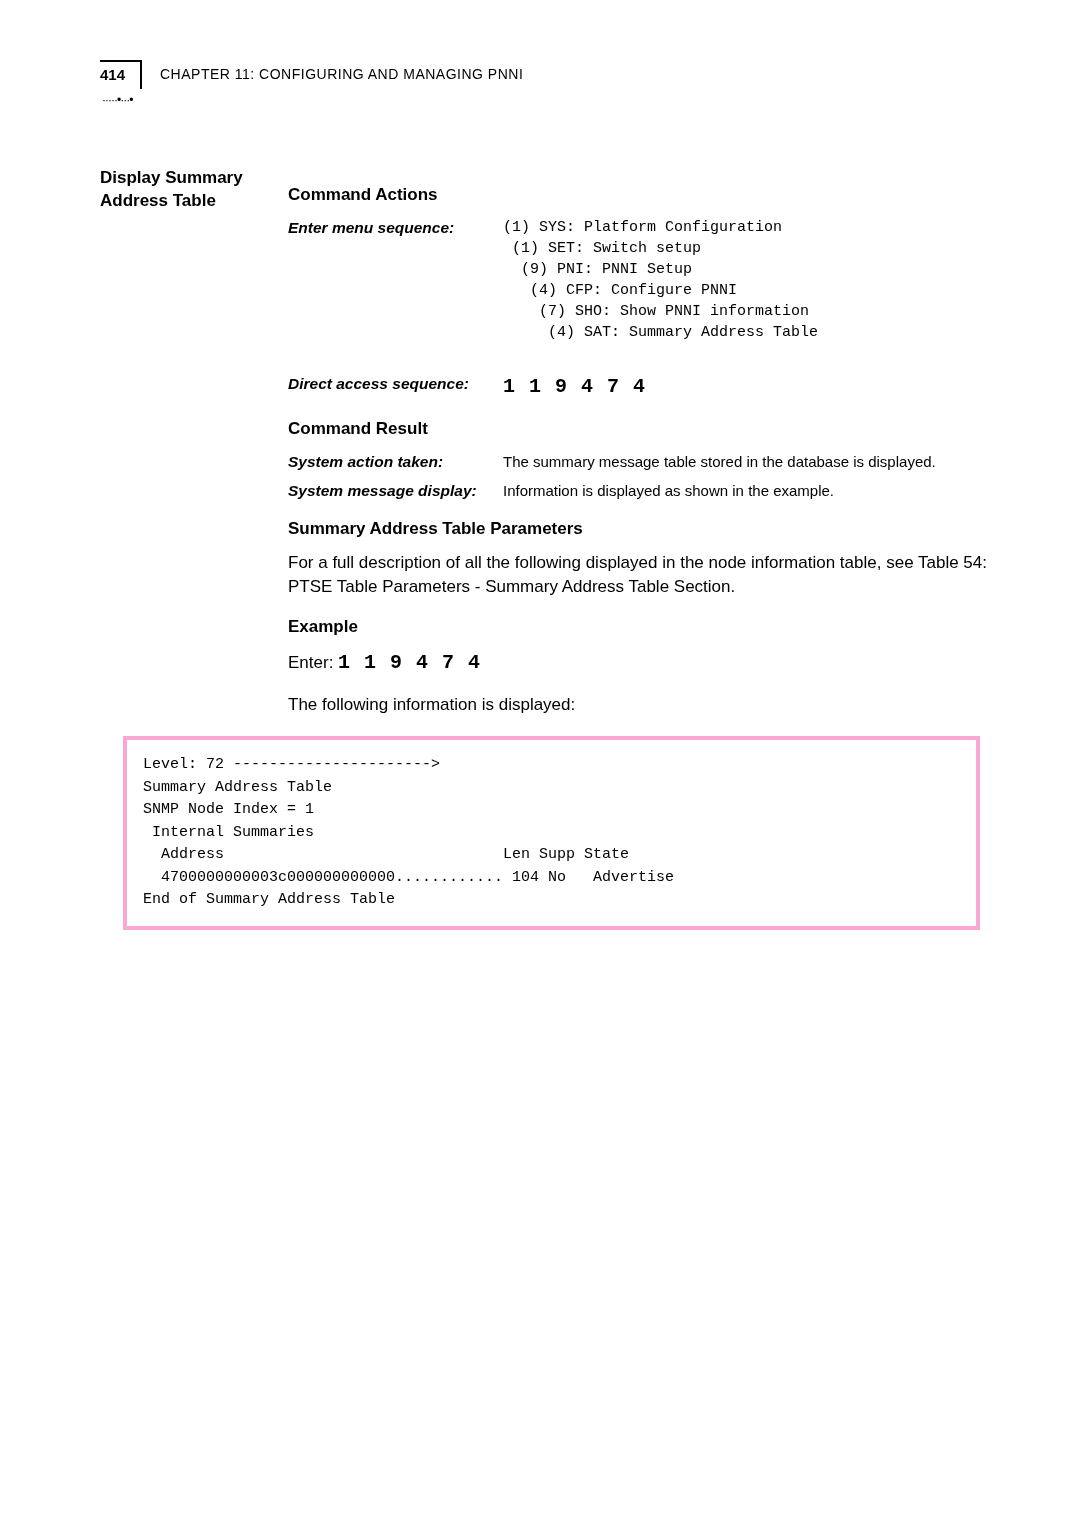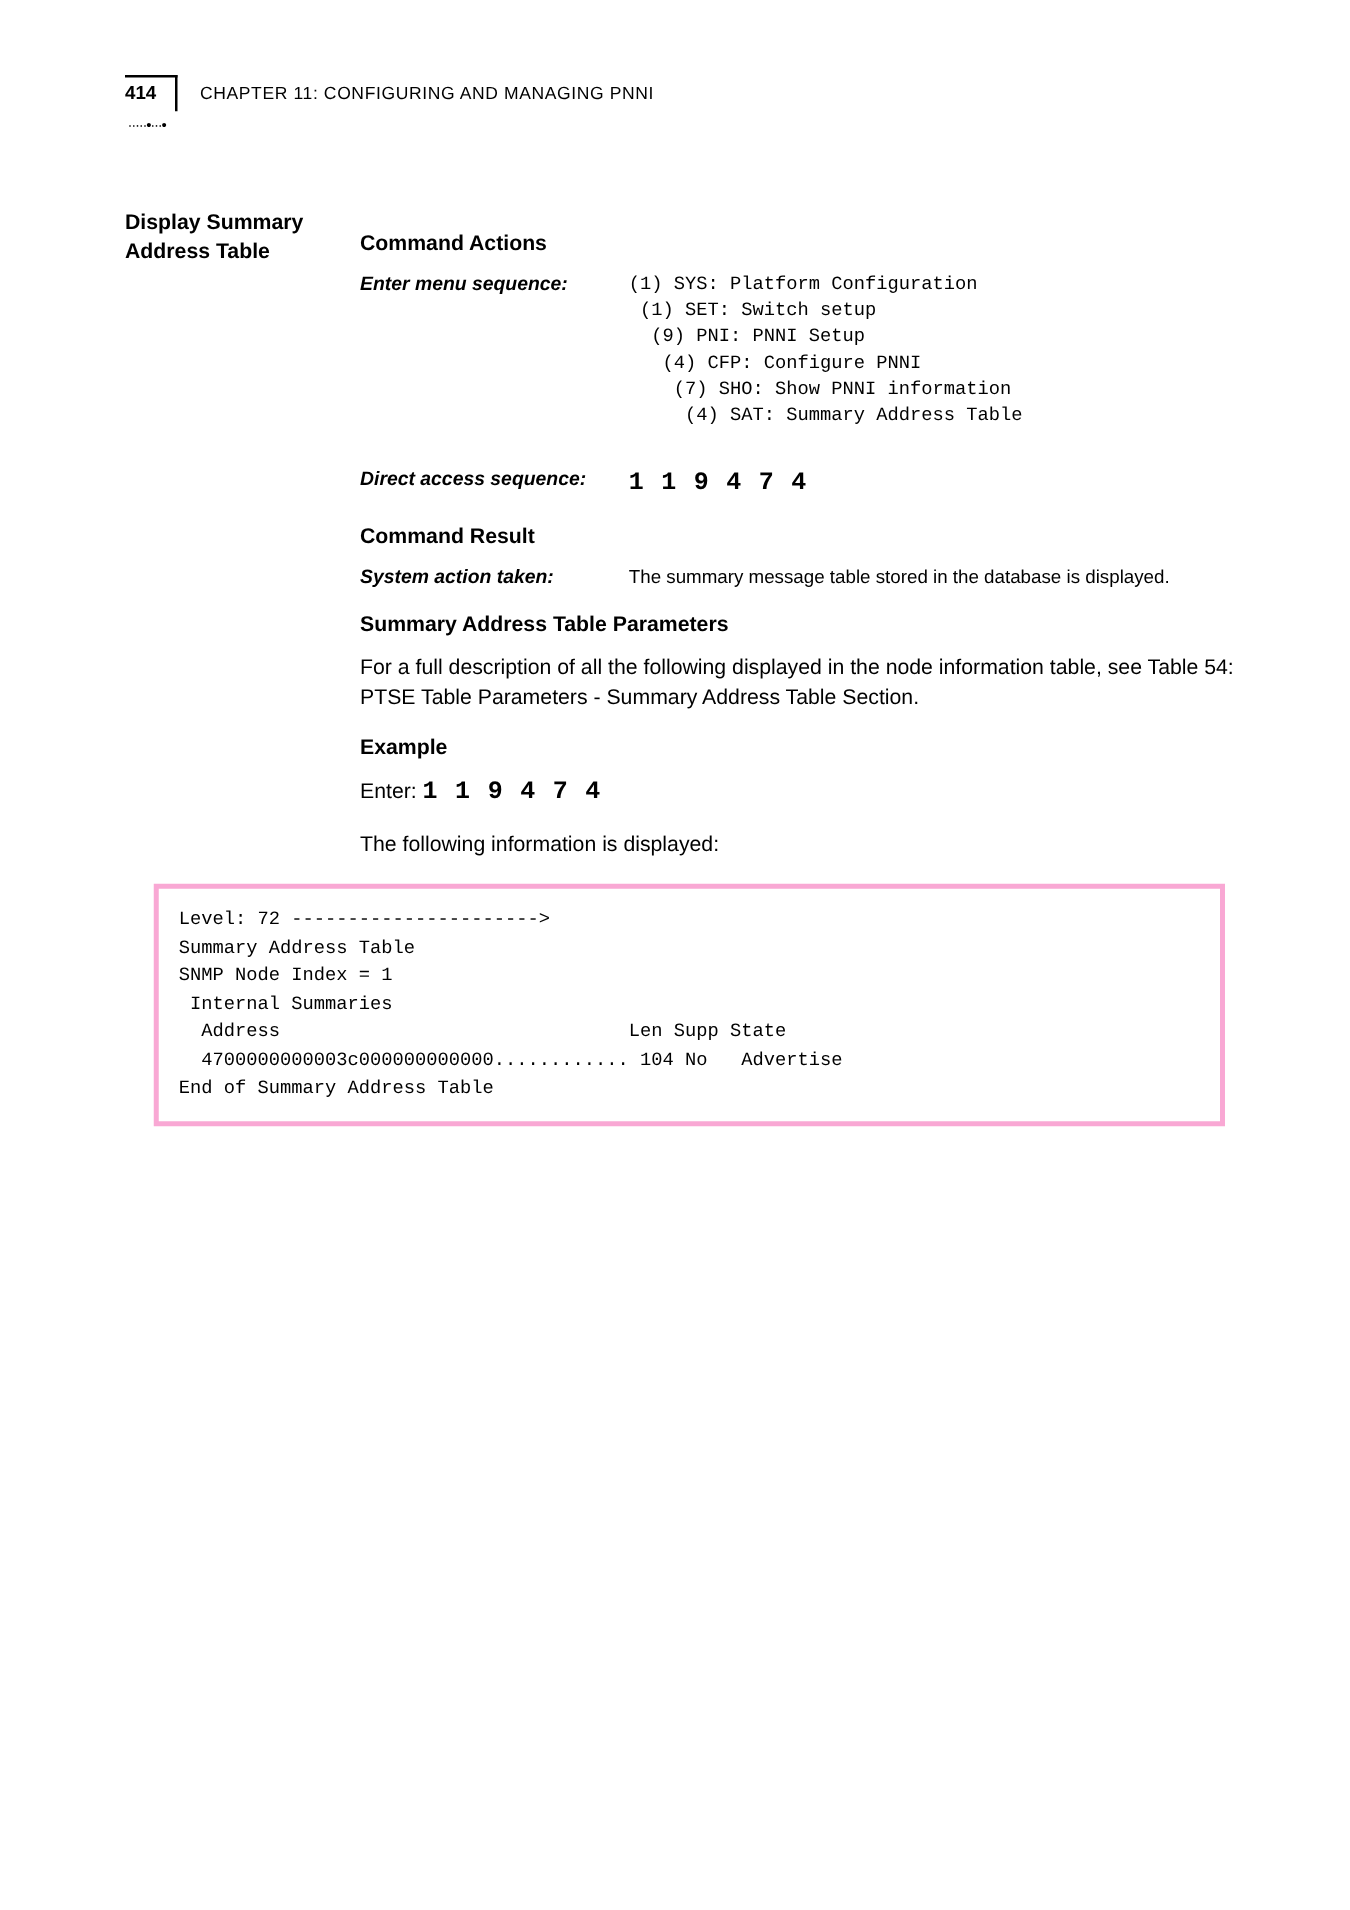--- a/index.html
+++ b/index.html
@@ -166,20 +166,24 @@
         <div class="action-value mono-bold">1 1 9 4 7 4</div>
       </div>
 
       <div class="section-heading">Command Result</div>
 
       <div class="action-row">
         <div class="action-label">System action taken:</div>
         <div class="action-value">The summary message table stored in the database is displayed.</div>
       </div>
 
+      <div class="action-row">
+        <div class="action-label">System message display:</div>
+        <div class="action-value">Information is displayed as shown in the example.</div>
+      </div>
 
       <div class="section-heading">Summary Address Table Parameters</div>
 
       <div class="para-text">For a full description of all the following displayed in the node information table, see Table 54: PTSE Table Parameters - Summary Address Table Section.</div>
 
       <div class="section-heading">Example</div>
 
       <div class="para-text">
         <span>Enter: </span><span class="mono-bold">1 1 9 4 7 4</span>
       </div>

